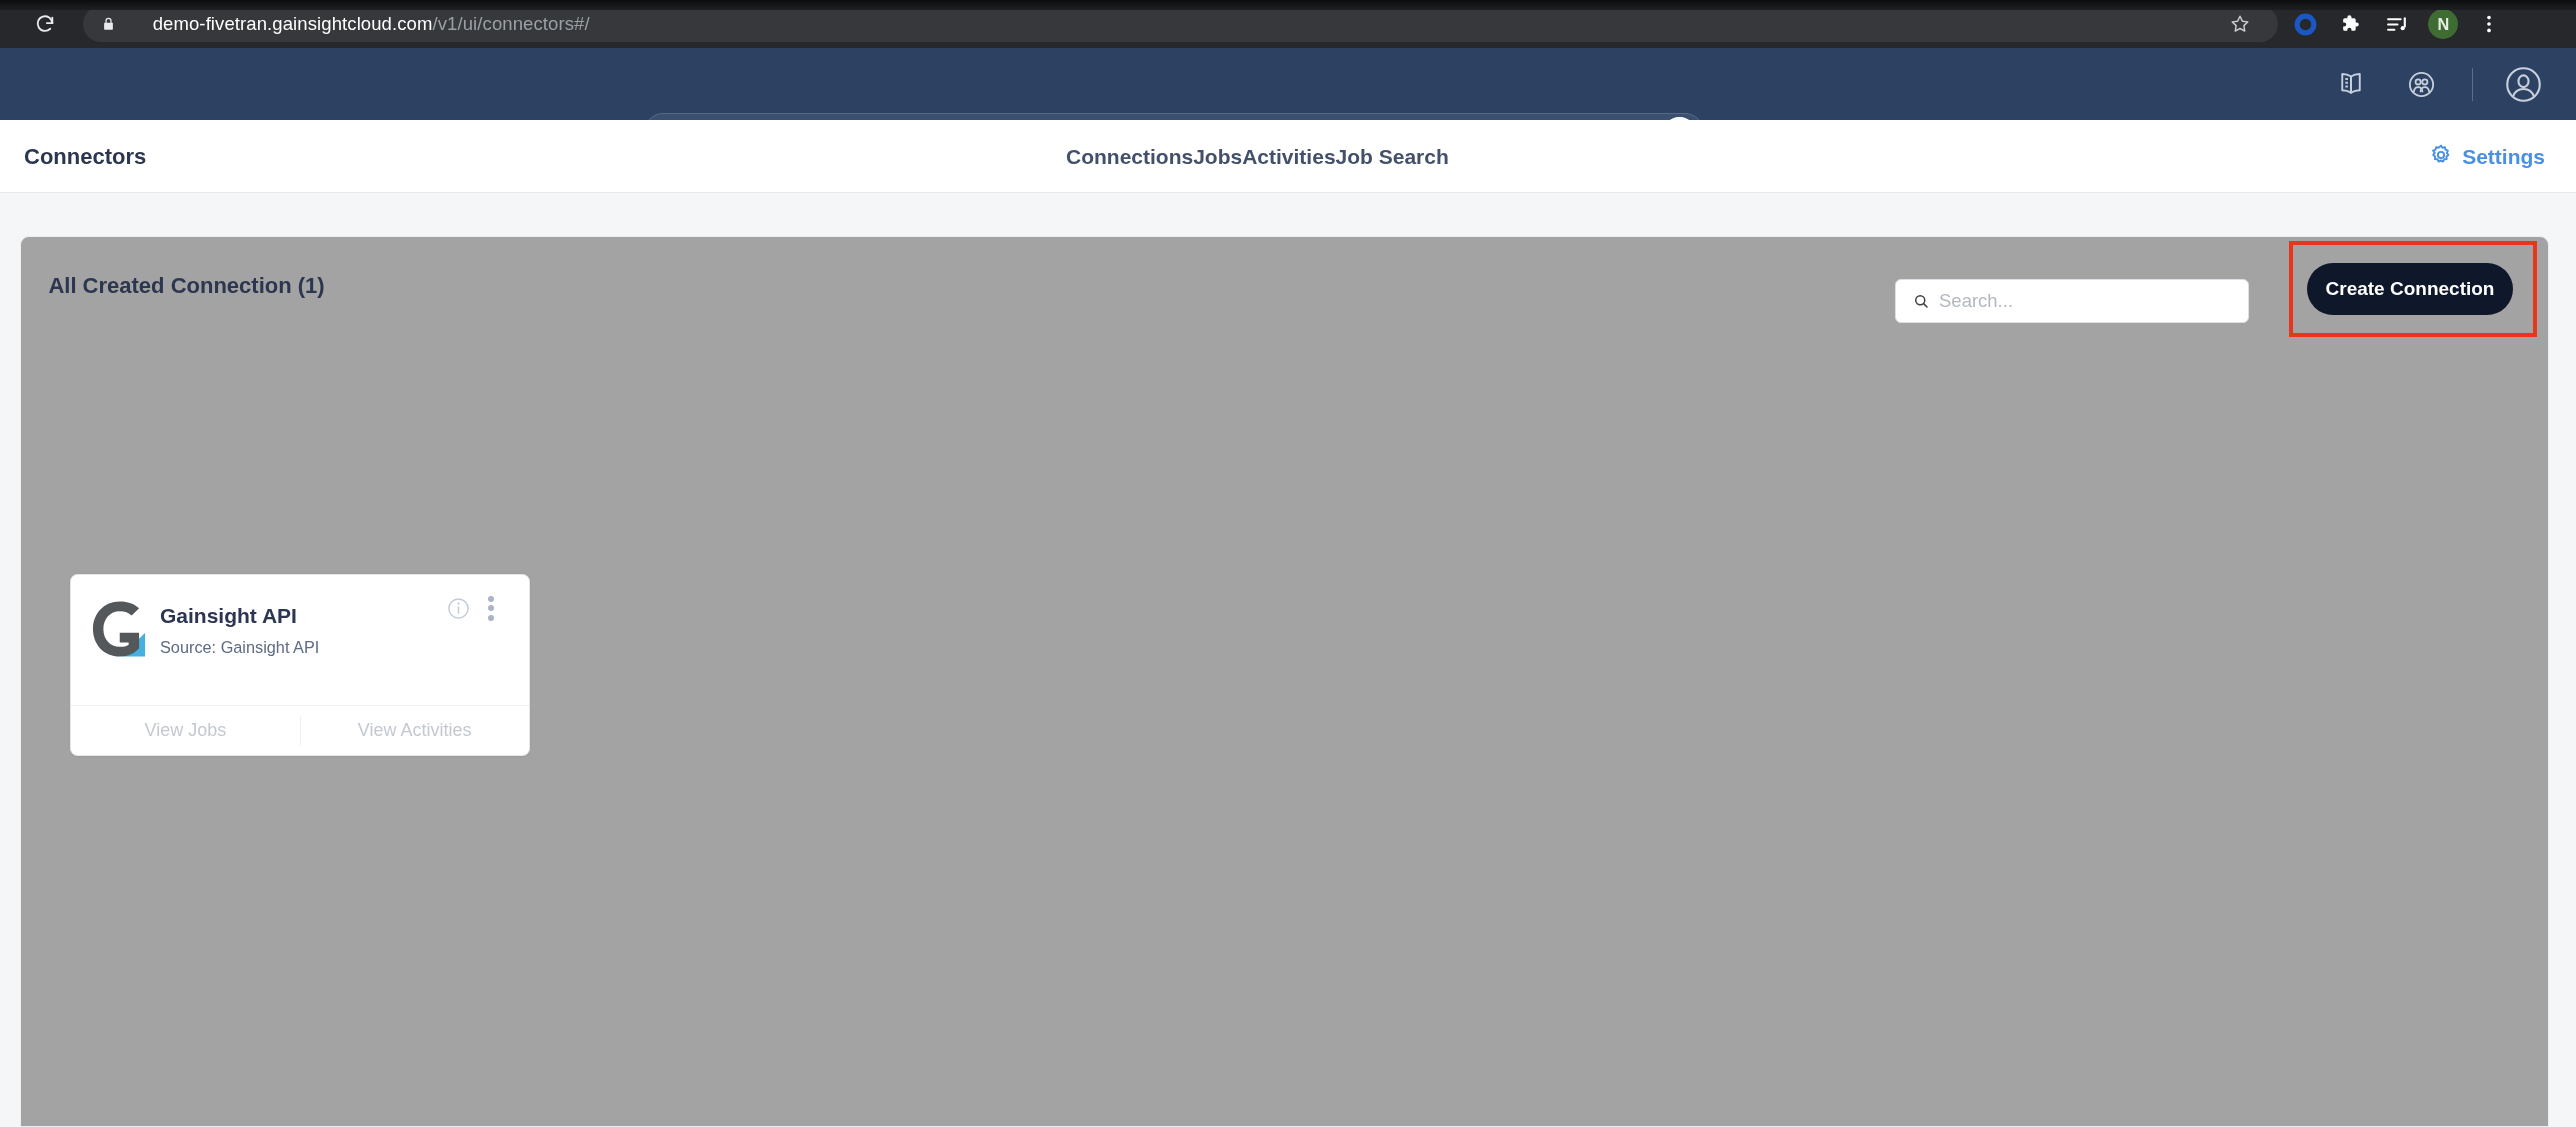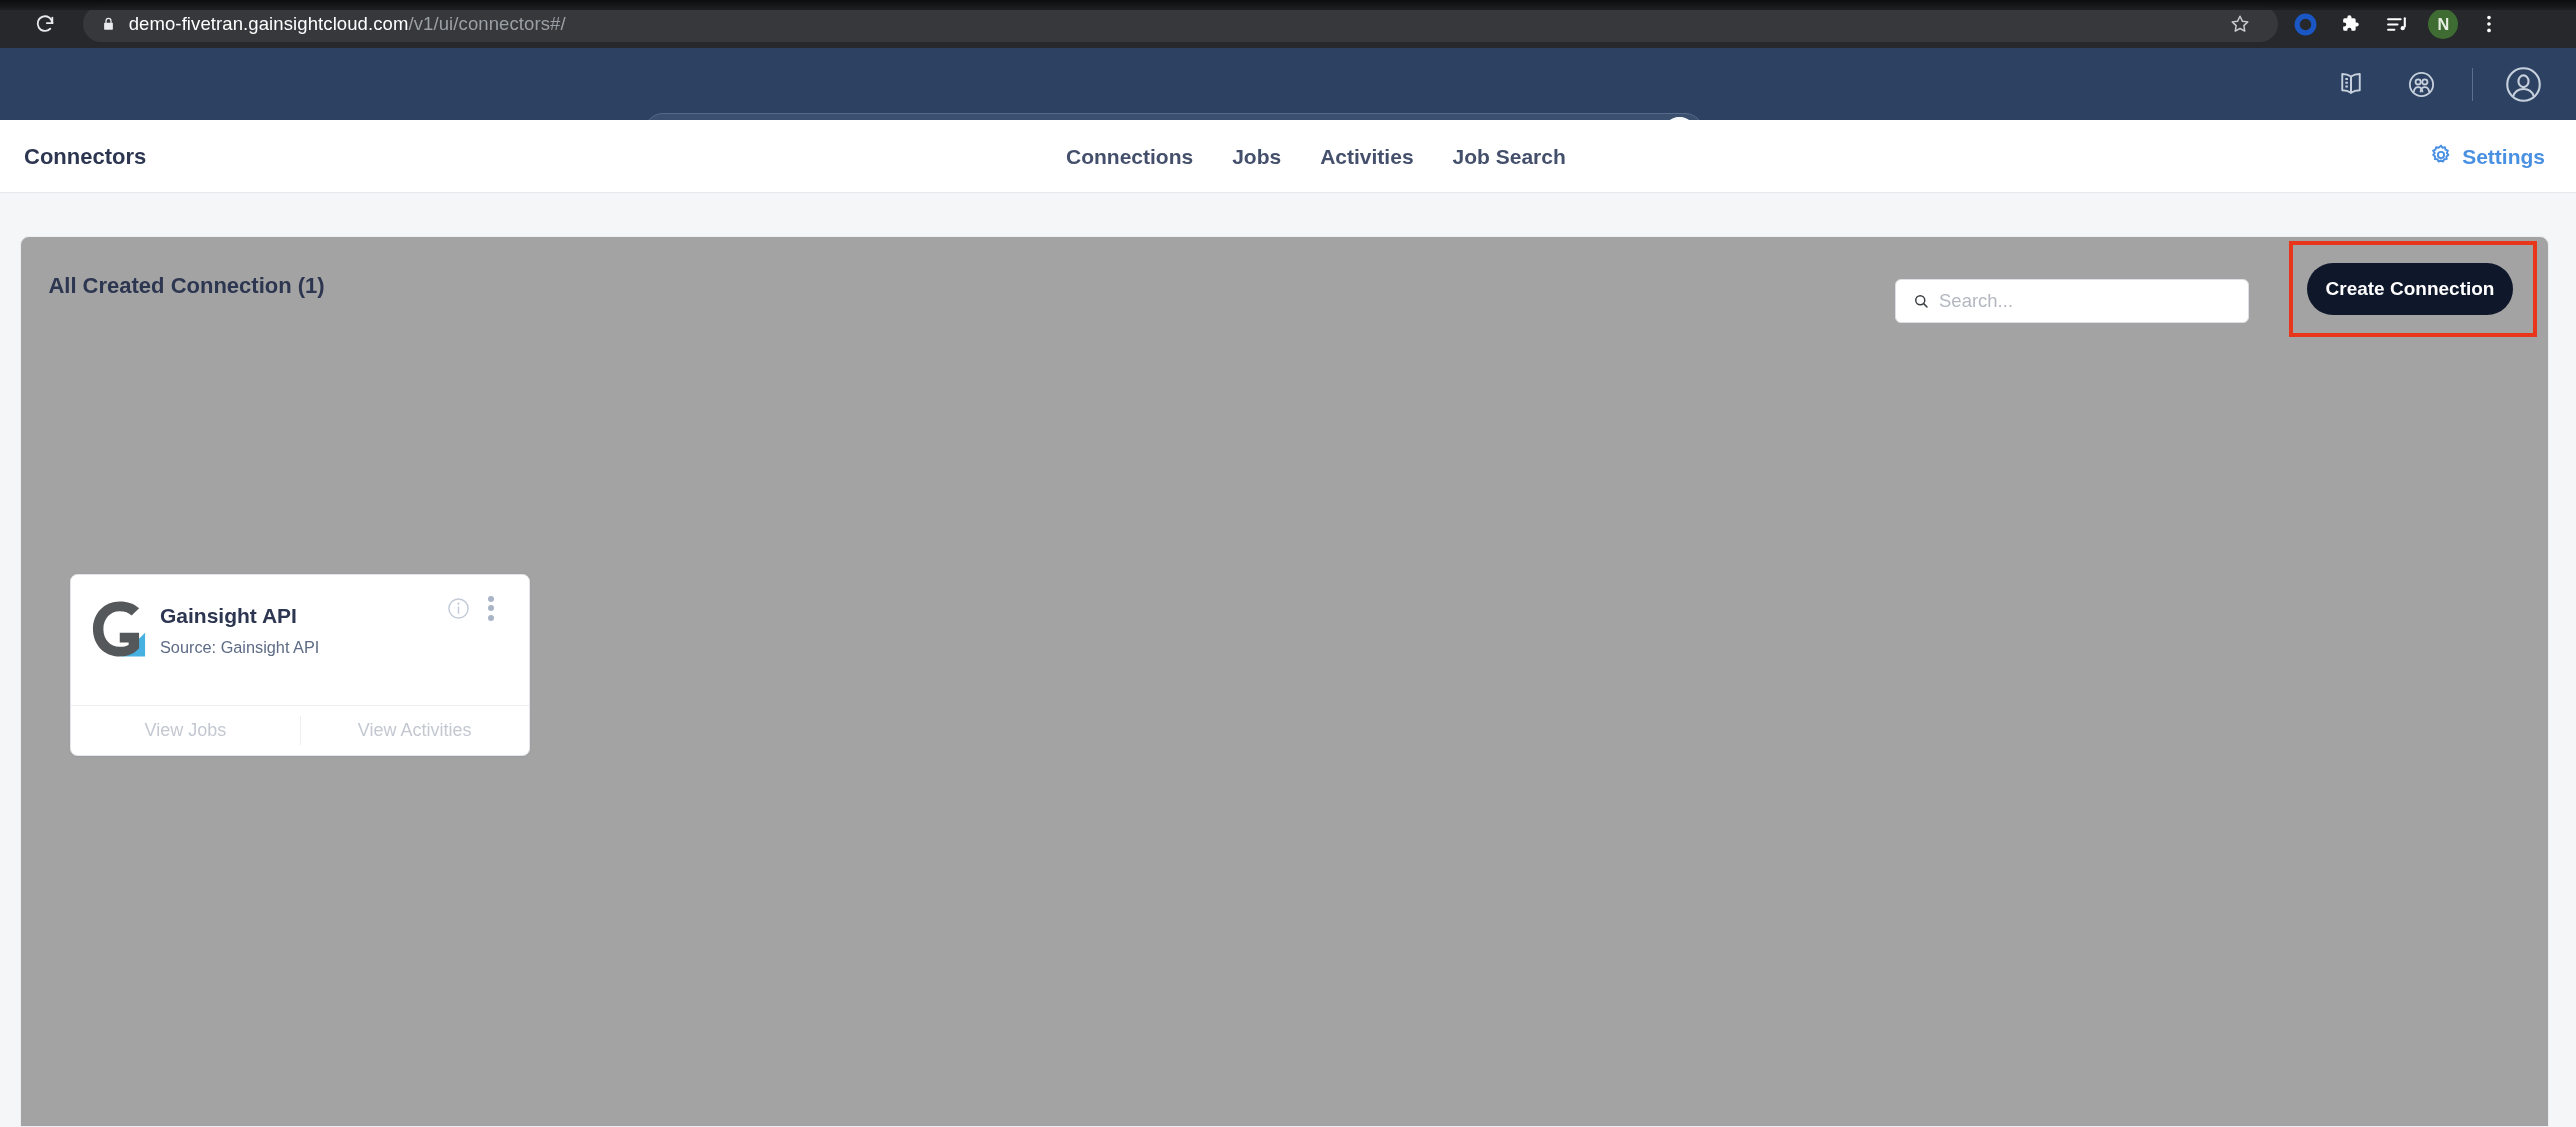--- a/index.html
+++ b/index.html
@@ -22,21 +22,21 @@
     opacity:.95;
   }
   .reload-btn{
     width:34px; height:34px; margin-left:28px;
     display:flex; align-items:center; justify-content:center;
     color:#e8eaed; flex:0 0 auto; cursor:pointer;
   }
   .omnibox{
     margin-left:21px; height:36px; flex:1 1 auto; max-width:2195px;
     background:#36383b; border-radius:18px;
-    display:flex; align-items:center; padding:0 16.3px;
+    display:flex; align-items:center; padding:0 16.3px;gap:24px;
   }
   .lock-icon{ width:19px; height:19px; display:flex; align-items:center; justify-content:center; margin-right:10.4px; }
   .url-text{
     font-size:18.5px; color:#ffffff; letter-spacing:0.1px; white-space:nowrap;
   }
   .url-text .path{ color:#9aa0a6; }
   .star-wrap{
     width:44px; height:36px; display:flex; align-items:center; justify-content:center;
     margin-left:auto; color:#c8cbcf; flex:0 0 auto;
   }
@@ -75,21 +75,21 @@
   
   .conn-nav{
     position:absolute; left:0; top:120px; width:2576px; height:73px;
     background:#ffffff; border-bottom:0.7px solid #e6e8ec;
   }
   .conn-title{
     position:absolute; left:24px; top:0; height:73px; display:flex; align-items:center;
     font-size:22px; font-weight:bold; color:#2d3650;
   }
   .conn-tabs{
-    position:absolute; left:1066px; top:0; height:73px; display:flex; align-items:center; gap:39px;
+    position:absolute; left:1066px; top:0; height:73px; display:flex; align-items:center; 
   }
   .conn-tab{
     font-size:21px; font-weight:bold; color:#44506b; cursor:pointer; white-space:nowrap;
   }
   .conn-settings{
     position:absolute; right:31px; top:0; height:73px; display:flex; align-items:center; gap:9px; cursor:pointer;
   }
   .conn-settings .lbl{ font-size:21px; font-weight:bold; color:#4a90e2; }
 
   

